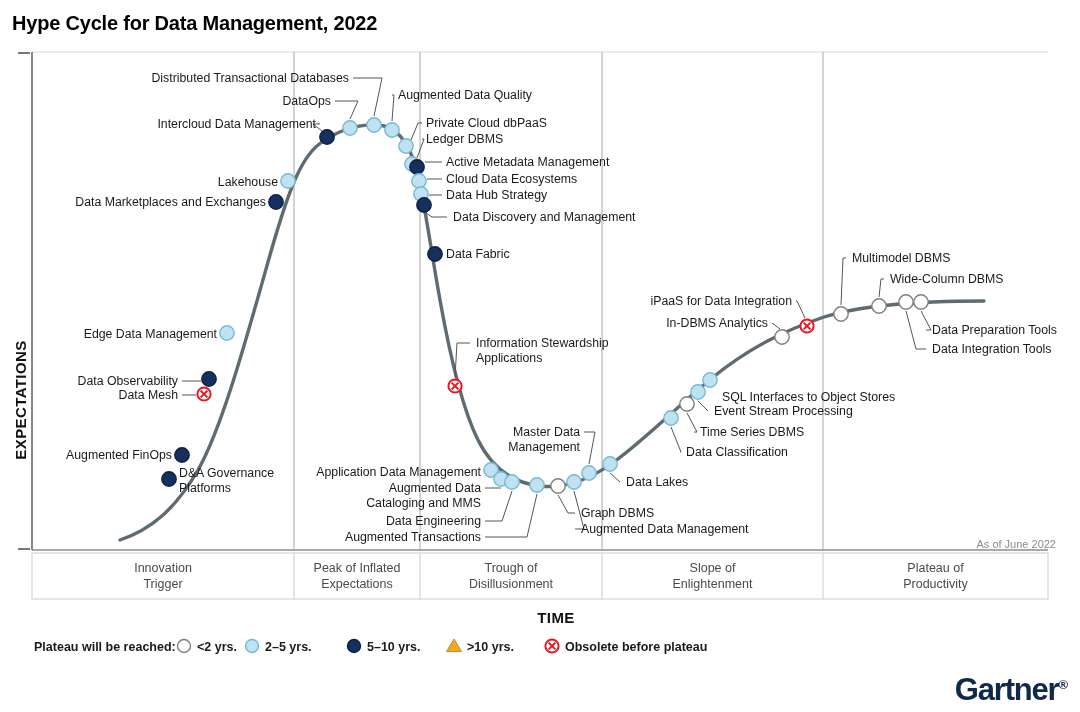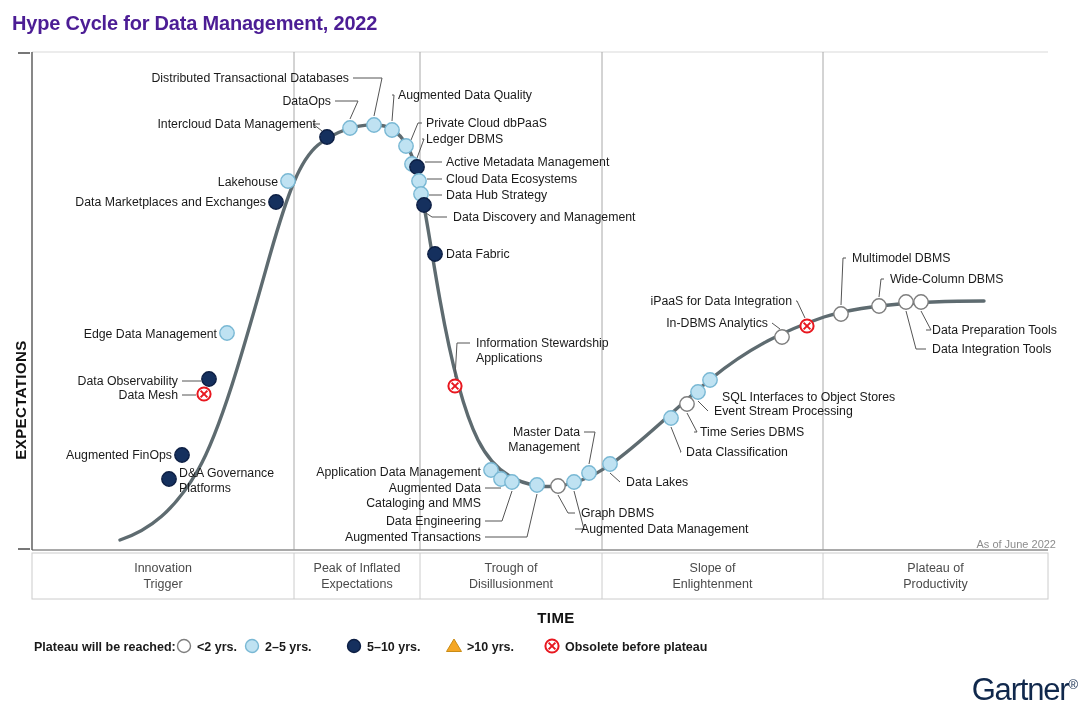--- a/index.html
+++ b/index.html
@@ -3,34 +3,34 @@
 <meta charset="utf-8">
 <style>
   html,body{margin:0;padding:0;}
   body{
     width:1080px;height:712px;background:#ffffff;
     font-family:"Liberation Sans", sans-serif;
     color:#1a1a1a;overflow:hidden;position:relative;
   }
   #title{
     position:absolute;left:12px;top:12px;
-    font-size:20px;font-weight:bold;letter-spacing:-0.2px;color:#4c1d95;
+    font-size:20px;font-weight:bold;letter-spacing:-0.2px;color:#000000;
   }
   #stage{position:absolute;left:0;top:0;width:1080px;height:712px;}
   svg{display:block;}
   .lbl{font-family:"Liberation Sans", sans-serif;font-size:12.3px;fill:#1a1a1a;}
   .axis-title{font-family:"Liberation Sans", sans-serif;font-weight:bold;font-size:15px;fill:#111;letter-spacing:.4px;}
   .phase{font-family:"Liberation Sans", sans-serif;font-size:12.5px;fill:#4a4a4a;}
   .asof{font-family:"Liberation Sans", sans-serif;font-size:11px;fill:#8c8c8c;}
   .leg{font-family:"Liberation Sans", sans-serif;font-size:12.5px;fill:#1a1a1a;font-weight:bold;}
   .leader{stroke:#555;stroke-width:1;fill:none;}
   .gartner{
-    position:absolute;right:2px;bottom:4px;
+    position:absolute;right:12px;bottom:4px;
     font-family:"Liberation Sans", sans-serif;
-    font-size:31px;font-weight:normal;color:#10284c;letter-spacing:-1.2px;
+    font-size:31px;font-weight:bold;color:#10284c;letter-spacing:-1.2px;
   }
   .gartner .reg{font-size:13px;vertical-align:super;letter-spacing:0;}
 </style>
 </head>
 <body>
 
 <div id="title">Hype Cycle for Data Management, 2022</div>
 
 <div id="stage">
   <svg width="1080" height="712" viewBox="0 0 1080 712">

